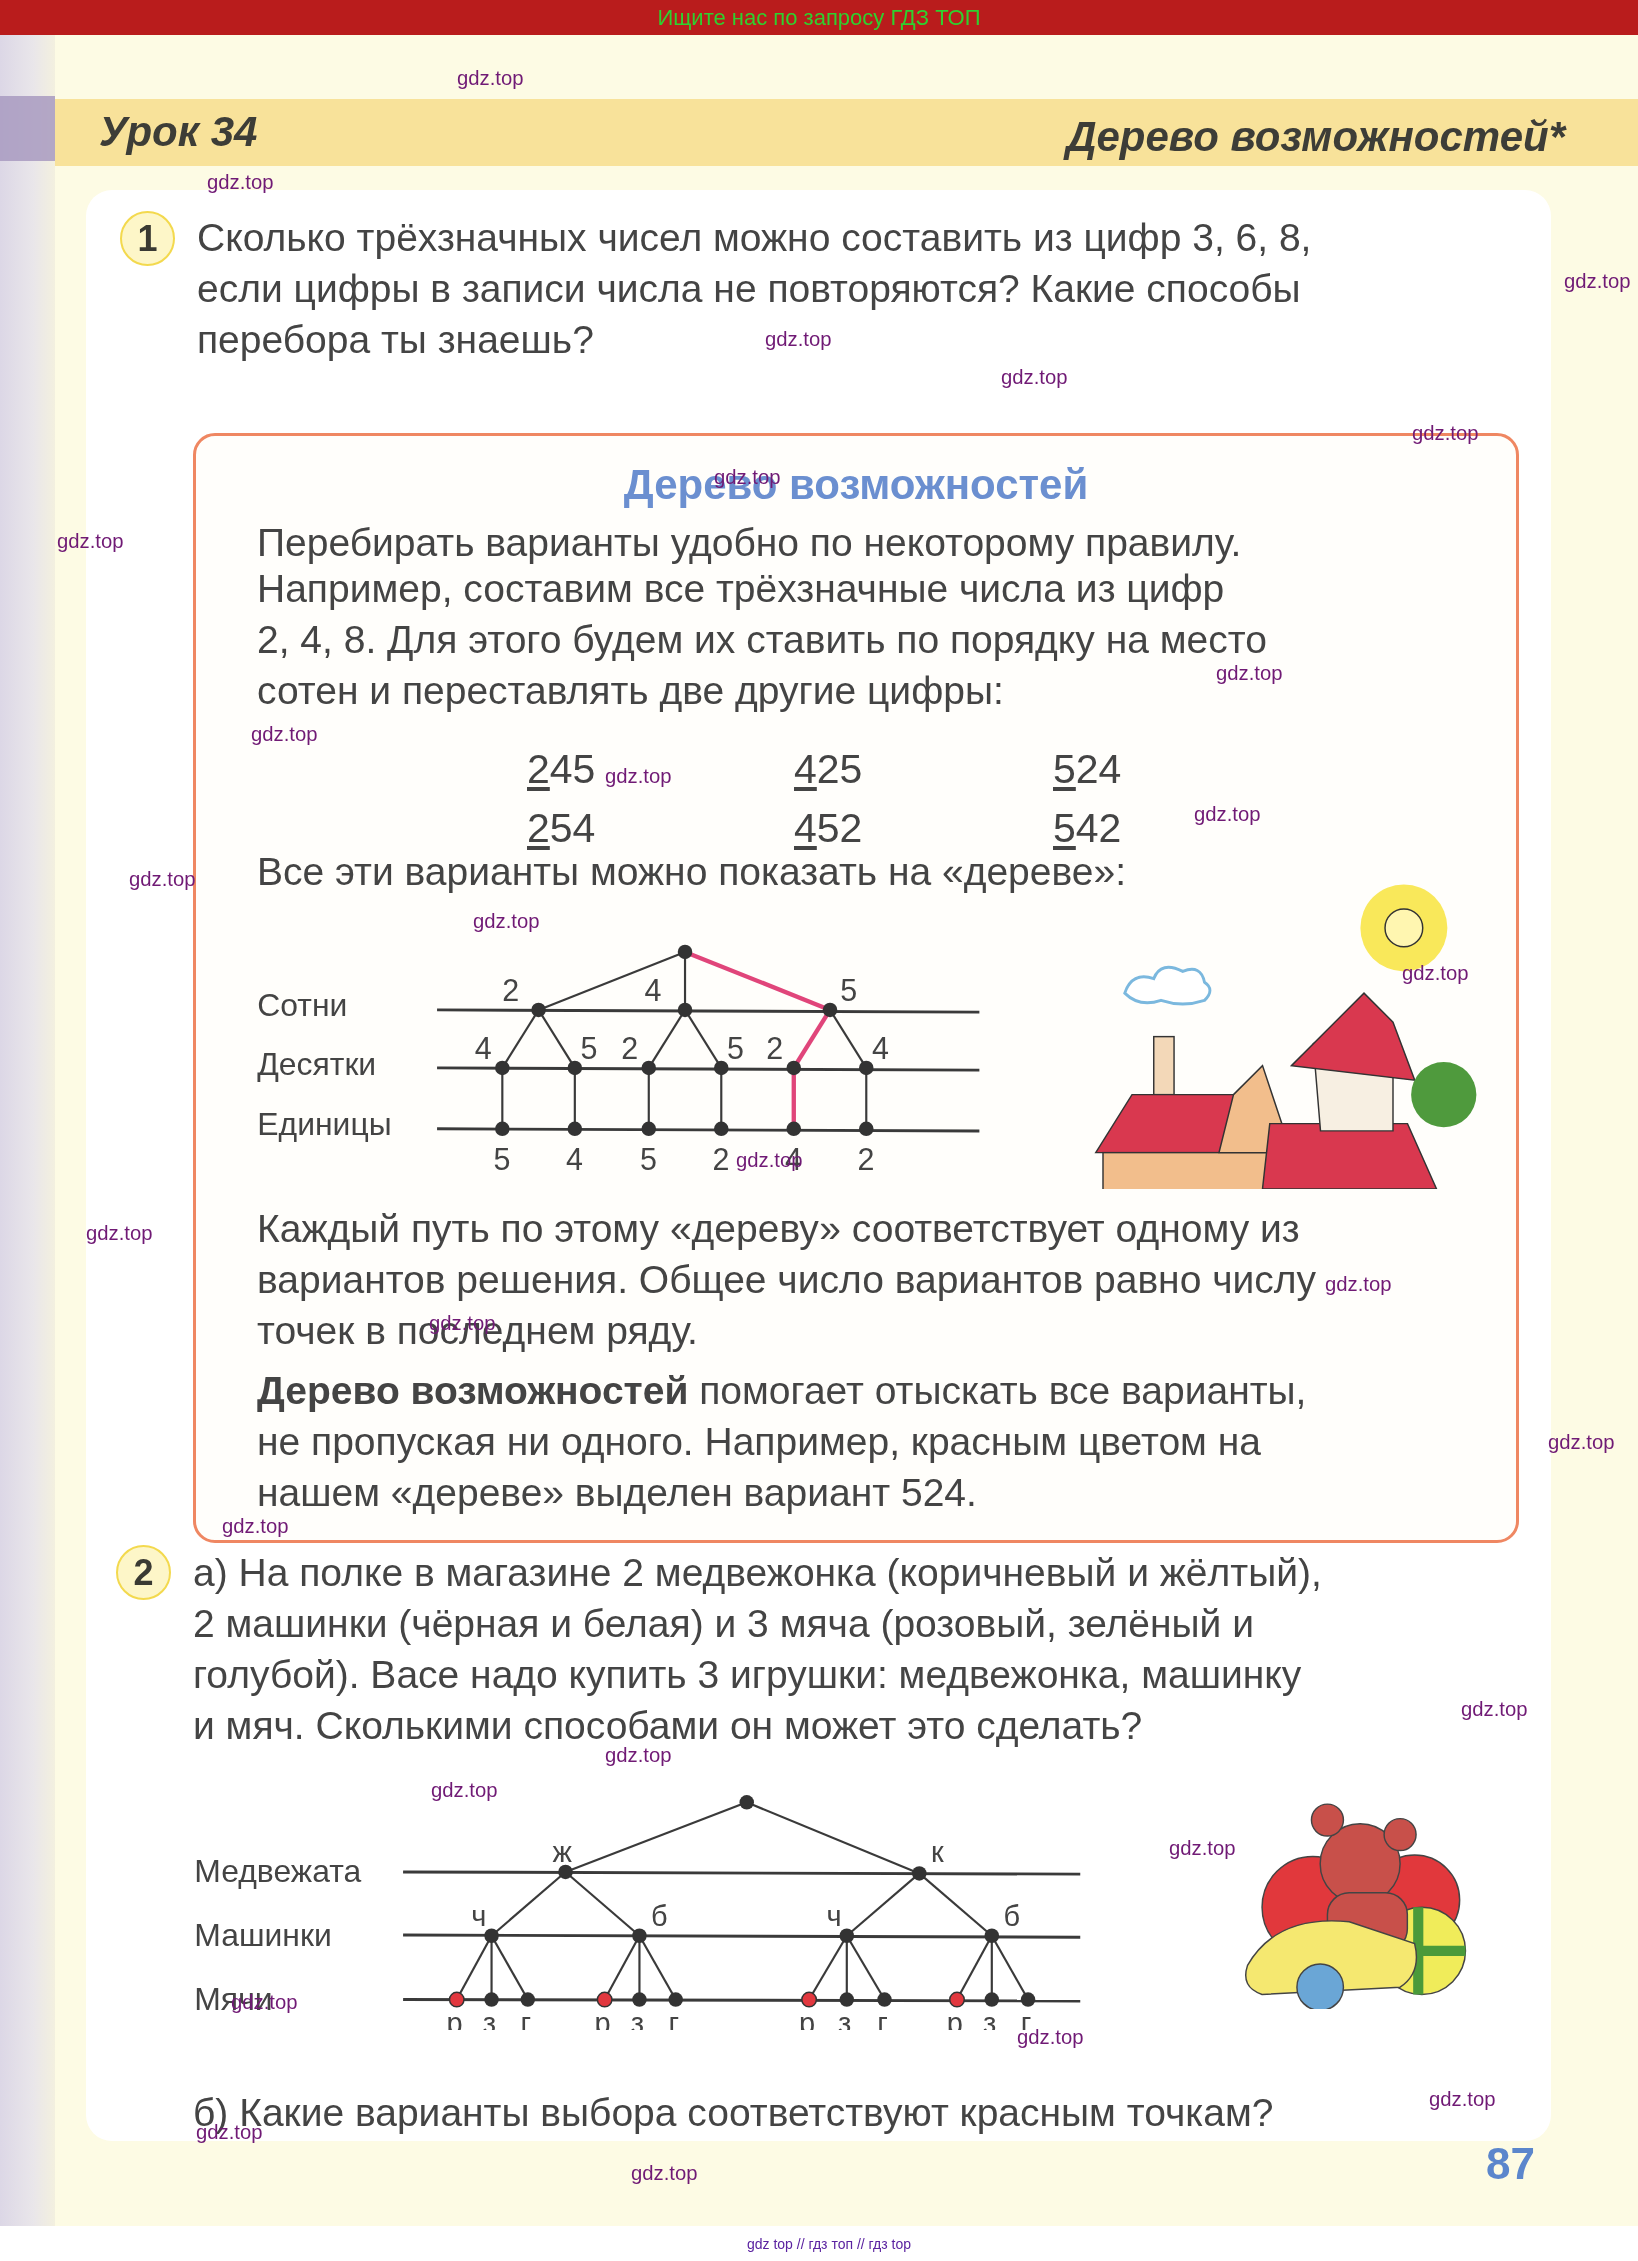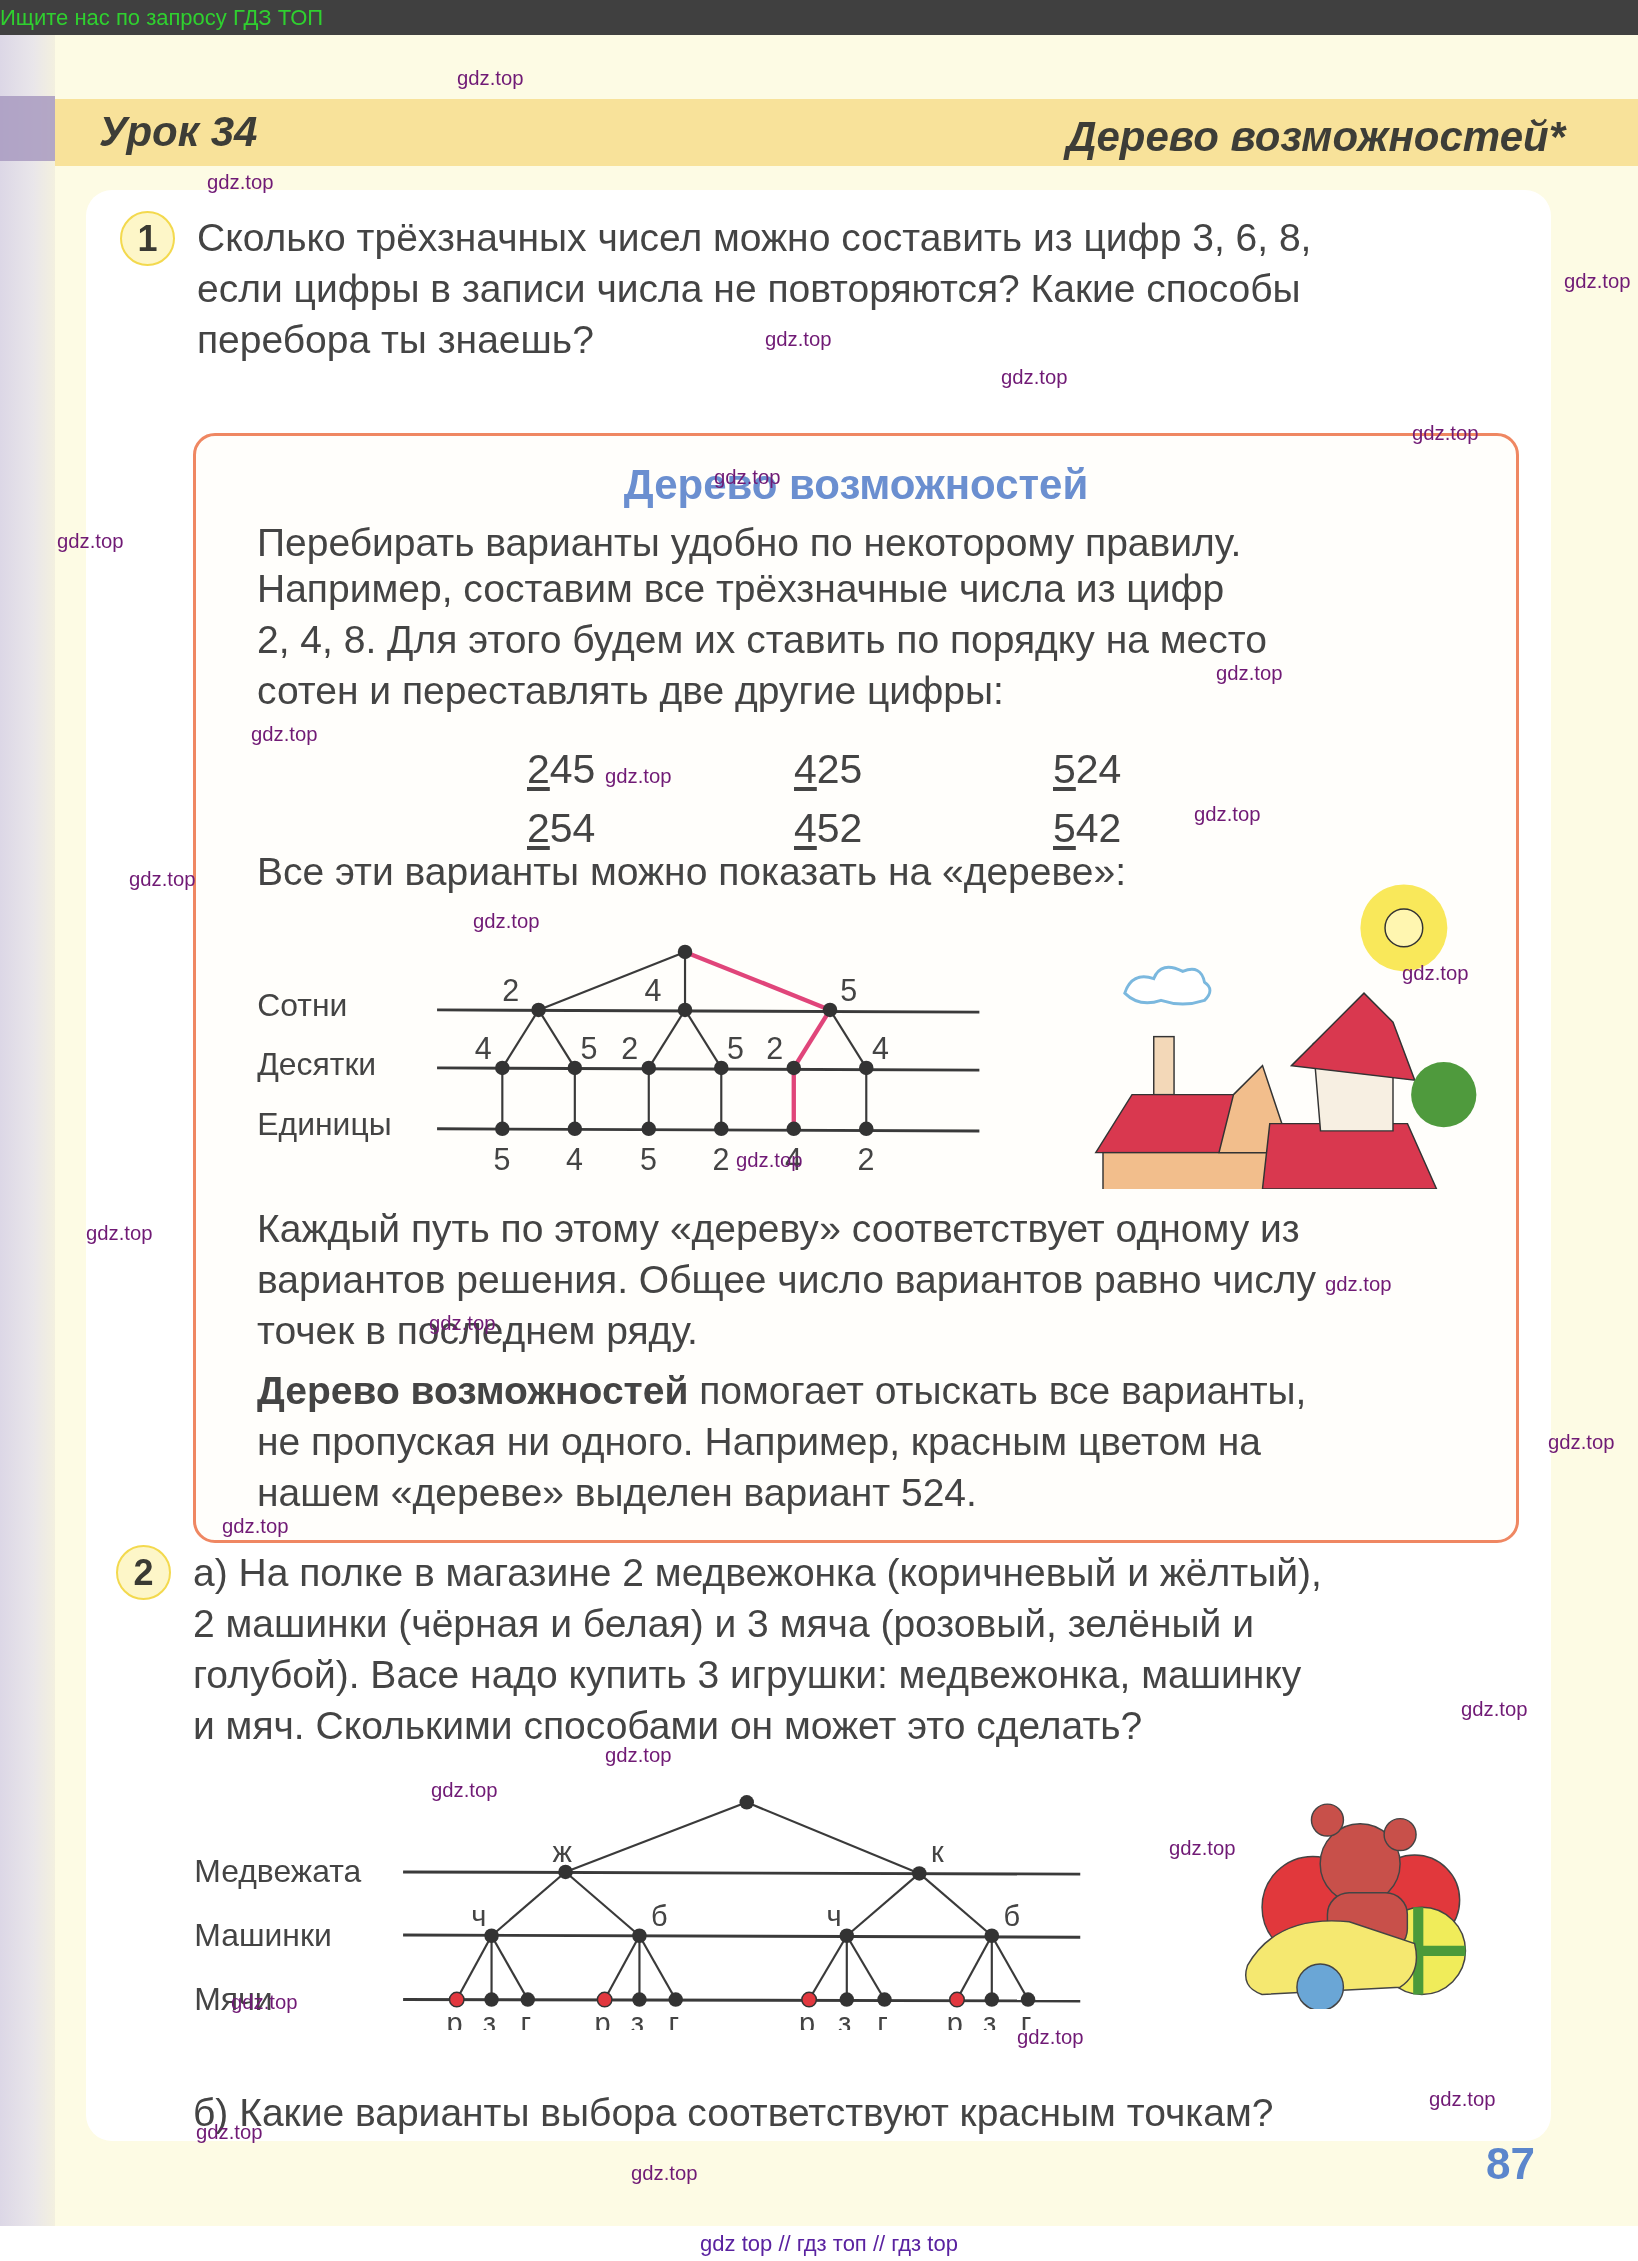--- a/index.html
+++ b/index.html
@@ -1,35 +1,35 @@
 <!DOCTYPE html>
 <html style="font-size:11.6px"><head>
 <meta charset="utf-8">
 <style>
   html, body { margin:0; padding:0; }
   body { width:1638px; height:2261px; position:relative; background:#ffffff; font-family:"Liberation Sans", sans-serif; overflow:hidden; }
-  .top-banner { position:absolute; left:0; top:0; width:1638px; height:35px; background:#404040; }
+  .top-banner { position:absolute; left:0; top:0; width:1638px; height:35px; background:#b91c1c; text-align:center; }
   .top-banner span { color:#2fd02f; font-size:22px; line-height:35px; }
   .page { position:absolute; left:0; top:35px; width:1638px; height:2191px; background:#fdfbe4; }
   .page-gutter { position:absolute; left:0; top:0; width:55px; height:100%; background:linear-gradient(90deg,#dcd7e6 0%, #e9e6ea 60%, #f3f0df 100%); }
   .gutter-band { position:absolute; left:0; top:61px; width:55px; height:65px; background:#a89ac0; opacity:.85; }
   .lesson-bar { position:absolute; left:55px; top:64px; width:1583px; height:67px; background:#f8e29a; }
   .lesson-num { position:absolute; left:99px; top:73px; font-size:42px; font-weight:bold; font-style:italic; color:#3d3d37; }
   .lesson-title { position:absolute; right:73px; top:78px; font-size:42px; font-weight:bold; font-style:italic; color:#3d3d37; }
   .content-card { position:absolute; left:86px; top:155px; width:1465px; height:1951px; background:#ffffff; border-radius:26px; }
   .task-badge { position:absolute; width:55px; height:55px; border-radius:50%; background:#fdf6c8; border:2.9px solid #f3d94e; box-sizing:border-box; text-align:center; font-weight:bold; font-size:36px; line-height:51px; color:#3a3a33; }
   .text { position:absolute; color:#444444; font-size:39px; line-height:51px; }
   .rule-box { position:absolute; left:193px; top:398px; width:1326px; height:1110px; border:3.6px solid #ef8762; border-radius:22px; box-sizing:border-box; background:#fffefb; }
   .rule-title { position:absolute; left:0; width:100%; top:25px; text-align:center; font-size:42px; font-weight:bold; color:#6b8fd0; }
   .num-cell { position:absolute; font-size:41px; color:#444; }
   .num-cell u { text-decoration:underline; text-underline-offset:4.4px; }
   .wm { position:absolute; font-size:20.3px; color:#701a75; }
   .page-number { position:absolute; left:1486px; top:2104px; font-size:44px; font-weight:bold; color:#5b86cc; }
   .bottom-banner { position:absolute; left:0; top:2226px; width:1638px; height:36px; background:#fff; text-align:center; }
-  .bottom-banner span { color:#5a22a0; font-size:22px; line-height:36px;margin-left:20px; }
+  .bottom-banner span { color:#5a22a0; font-size:14px; line-height:36px;margin-left:20px; }
   svg text { font-family:"Liberation Sans", sans-serif; }
 </style>
 </head>
 <body>
 
 <div class="top-banner"><span>Ищите нас по запросу ГДЗ ТОП</span></div>
 
 <div class="page">
   <div class="page-gutter"></div>
   <div class="gutter-band"></div>

